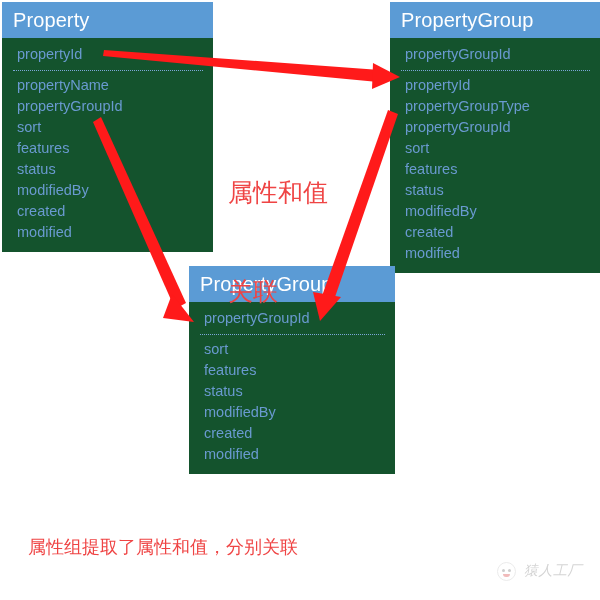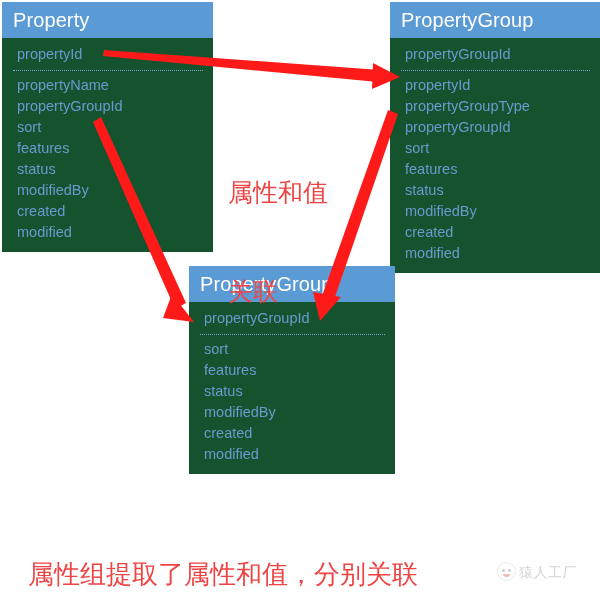--- a/index.html
+++ b/index.html
@@ -77,35 +77,36 @@
   }
   #annotation-middle {
     left: 228px;
     top: 110px;
     font-size: 25px;
     line-height: 33px;
     font-weight: 400;
   }
   #annotation-bottom {
     left: 28px;
-    top: 558px;
-    font-size: 26px;
+    top: 530px;
+    font-size: 18px;
     line-height: 34px;
     font-weight: 400;
   }
 
   
   #watermark {
     position: absolute;
     left: 497px;
     top: 562px;
     display: flex;
-    align-items: center;
-    gap: 3px;
+    align-items: flex-start;
+    gap: 8px;
     opacity: 0.42;
+    font-style: italic;
   }
   #watermark .wm-logo {
     width: 17px;
     height: 17px;
     border-radius: 50%;
     background: #ffffff;
     border: 1px solid #cfcfcf;
     position: relative;
     flex: 0 0 auto;
   }

